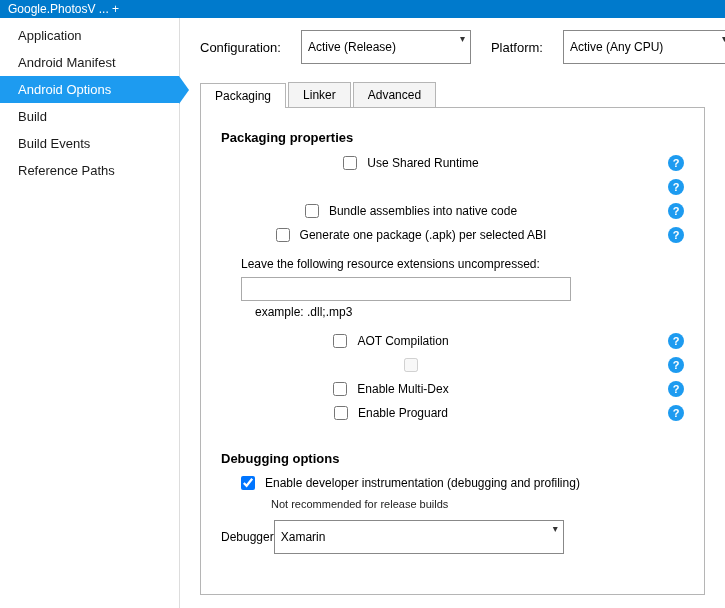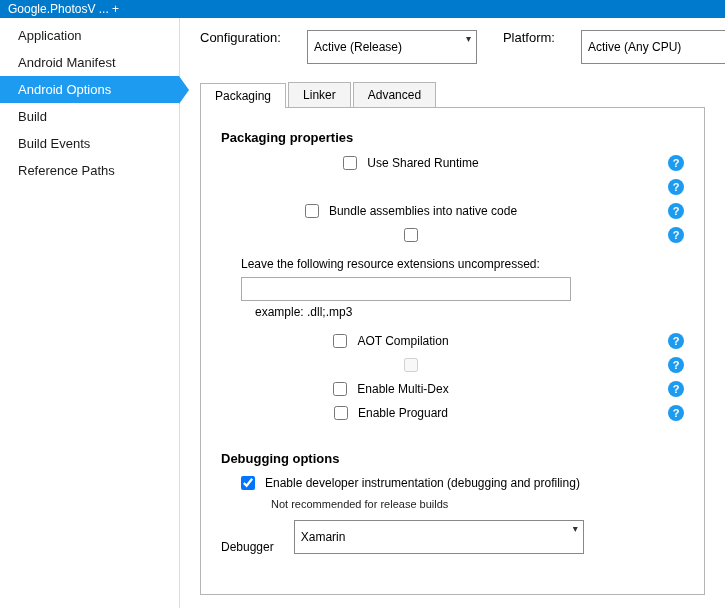--- a/index.html
+++ b/index.html
@@ -4,41 +4,41 @@
 <style>
 * { box-sizing: border-box; margin: 0; padding: 0; font-family: "Segoe UI", Tahoma, sans-serif; font-size: 12px; }
 body { background: #fff; width: 725px; height: 608px; overflow: hidden; }
 .root { display: flex; height: 100%; }
 .sidebar { width: 180px; background: #fff; border-right: 1px solid #ddd; padding-top: 4px; }
 .title-bar { background: #007acc; color: #fff; padding: 2px 8px; font-size: 11px; display: flex; align-items: center; justify-content: space-between; }
 .sidebar-item { padding: 6px 18px; color: #1a1a1a; cursor: pointer; font-size: 13px; }
 .sidebar-item.active { background: #1d9bf0; color: #fff; position: relative; }
 .sidebar-item.active::after { content: ""; position: absolute; right: -10px; top: 50%; transform: translateY(-50%); border-left: 10px solid #1d9bf0; border-top: 14px solid transparent; border-bottom: 14px solid transparent; }
 .main { flex: 1; padding: 12px 20px; background: #fff; overflow: auto; }
-.config-row { display: flex; gap: 26px; margin-bottom: 18px; }
+.config-row { display: flex; align-items: center; gap: 20px; margin-bottom: 18px; }
 .config-row label { font-size: 13px; }
 .select { border: 1px solid #888; height: 34px; background: #fff; padding: 0 18px 0 6px; font-size: 12px; min-width: 170px; appearance: none; position: relative; }
 .select-wrap { position: relative; display: inline-block; }
 .select-wrap::after { content: "▾"; position: absolute; right: 6px; top: 3px; font-size: 10px; pointer-events: none; color: #333; }
 .tabs { display: flex; border-bottom: 1px solid #b5b5b5; }
 .tab { padding: 5px 14px; border: 1px solid #b5b5b5; border-bottom: none; background: #f4f4f4; margin-right: 2px; cursor: pointer; font-size: 12px; }
 .tab.active { background: #fff; position: relative; top: 1px; }
 .panel { border: 1px solid #b5b5b5; border-top: none; padding: 14px 20px 40px; }
 .section-head { font-weight: bold; margin: 8px 0 10px; font-size: 13px; }
 .chk-row { display: flex; align-items: center; margin: 8px 0; gap: 10px; }
 .chk-row.indent { margin-left: 20px; }
 .chk-row input[type=checkbox] { width: 14px; height: 14px; }
 .chk-row span.lbl { flex: 0 0 auto; }
 .chk-row.disabled span.lbl { color: #999; }
 .help { width: 16px; height: 16px; border-radius: 50%; background: #1d9bf0; color: #fff; font-weight: bold; font-size: 11px; display: flex; align-items: center; justify-content: center; margin-left: auto; cursor: pointer; }
 .field-label { margin: 14px 0 6px 0; }
 .text-input { width: 330px; height: 24px; border: 1px solid #aaa; padding: 2px 6px; margin-left: 0; display: block; }
 .example { margin: 4px 0 14px 12px; font-size: 12px; }
 .note { font-size: 11px; margin: 2px 0 10px 30px; color: #222; }
-.debugger-row { display: flex; align-items: flex-end; gap: 20px; margin-top: 10px; }
+.debugger-row { display: flex; align-items: center; margin-top: 10px; }
 .debugger-row .select { min-width: 290px; }
 .group-left { display:flex; align-items:center; gap:10px; min-width:340px;justify-content:center; }
 </style>
 </head>
 <body>
 
 <div class="title-bar">
   <span>Google.PhotosV ... +</span>
 </div>
 
@@ -96,20 +96,21 @@
         <div class="group-left">
           <input type="checkbox" style="">
           <span class="lbl">Bundle assemblies into native code</span>
         </div>
         <div class="help">?</div>
       </div>
 
       <div class="chk-row indent">
         <div class="group-left">
           <input type="checkbox" style="">
+          <span class="lbl">Generate one package (.apk) per selected ABI</span>
         </div>
         <div class="help">?</div>
       </div>
 
       <div class="field-label" style="margin-left:20px;">Leave the following resource extensions uncompressed:</div>
       <input class="text-input" style="margin-left: 20px;" type="text" value="">
       <div class="example" style="margin-left:34px;">example: .dll;.mp3</div>
 
       <div class="chk-row">
         <div class="group-left">

